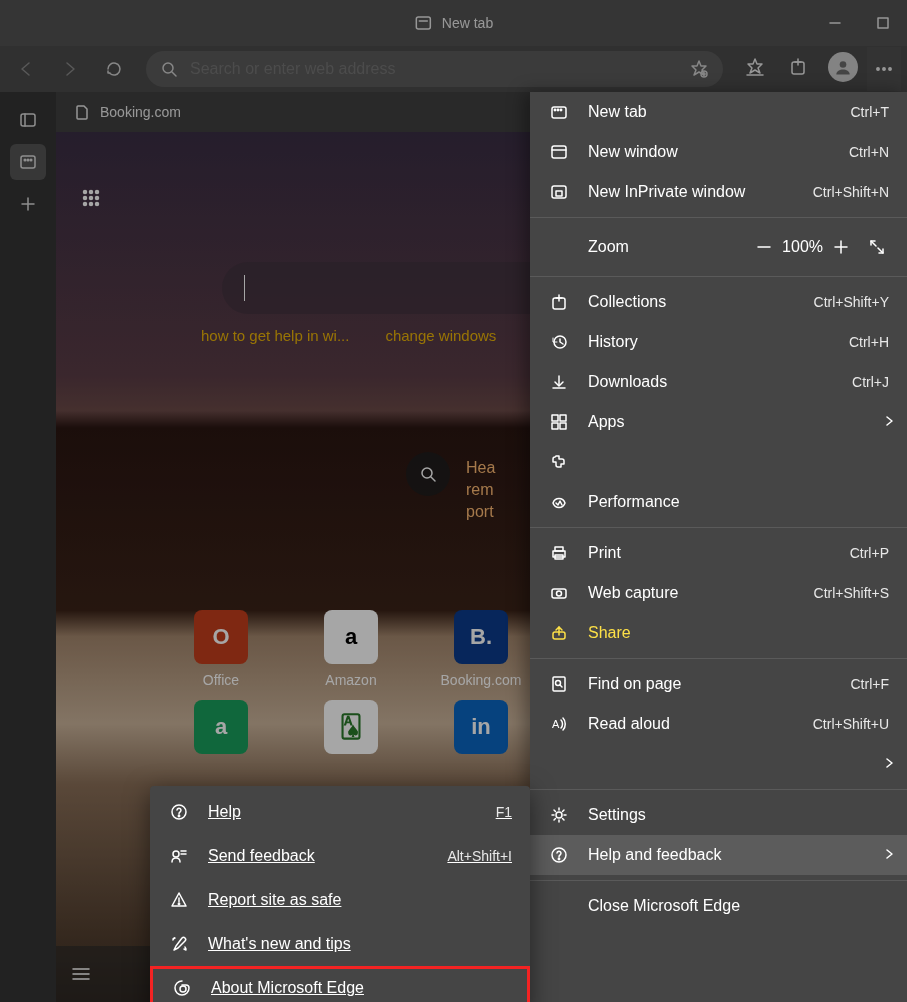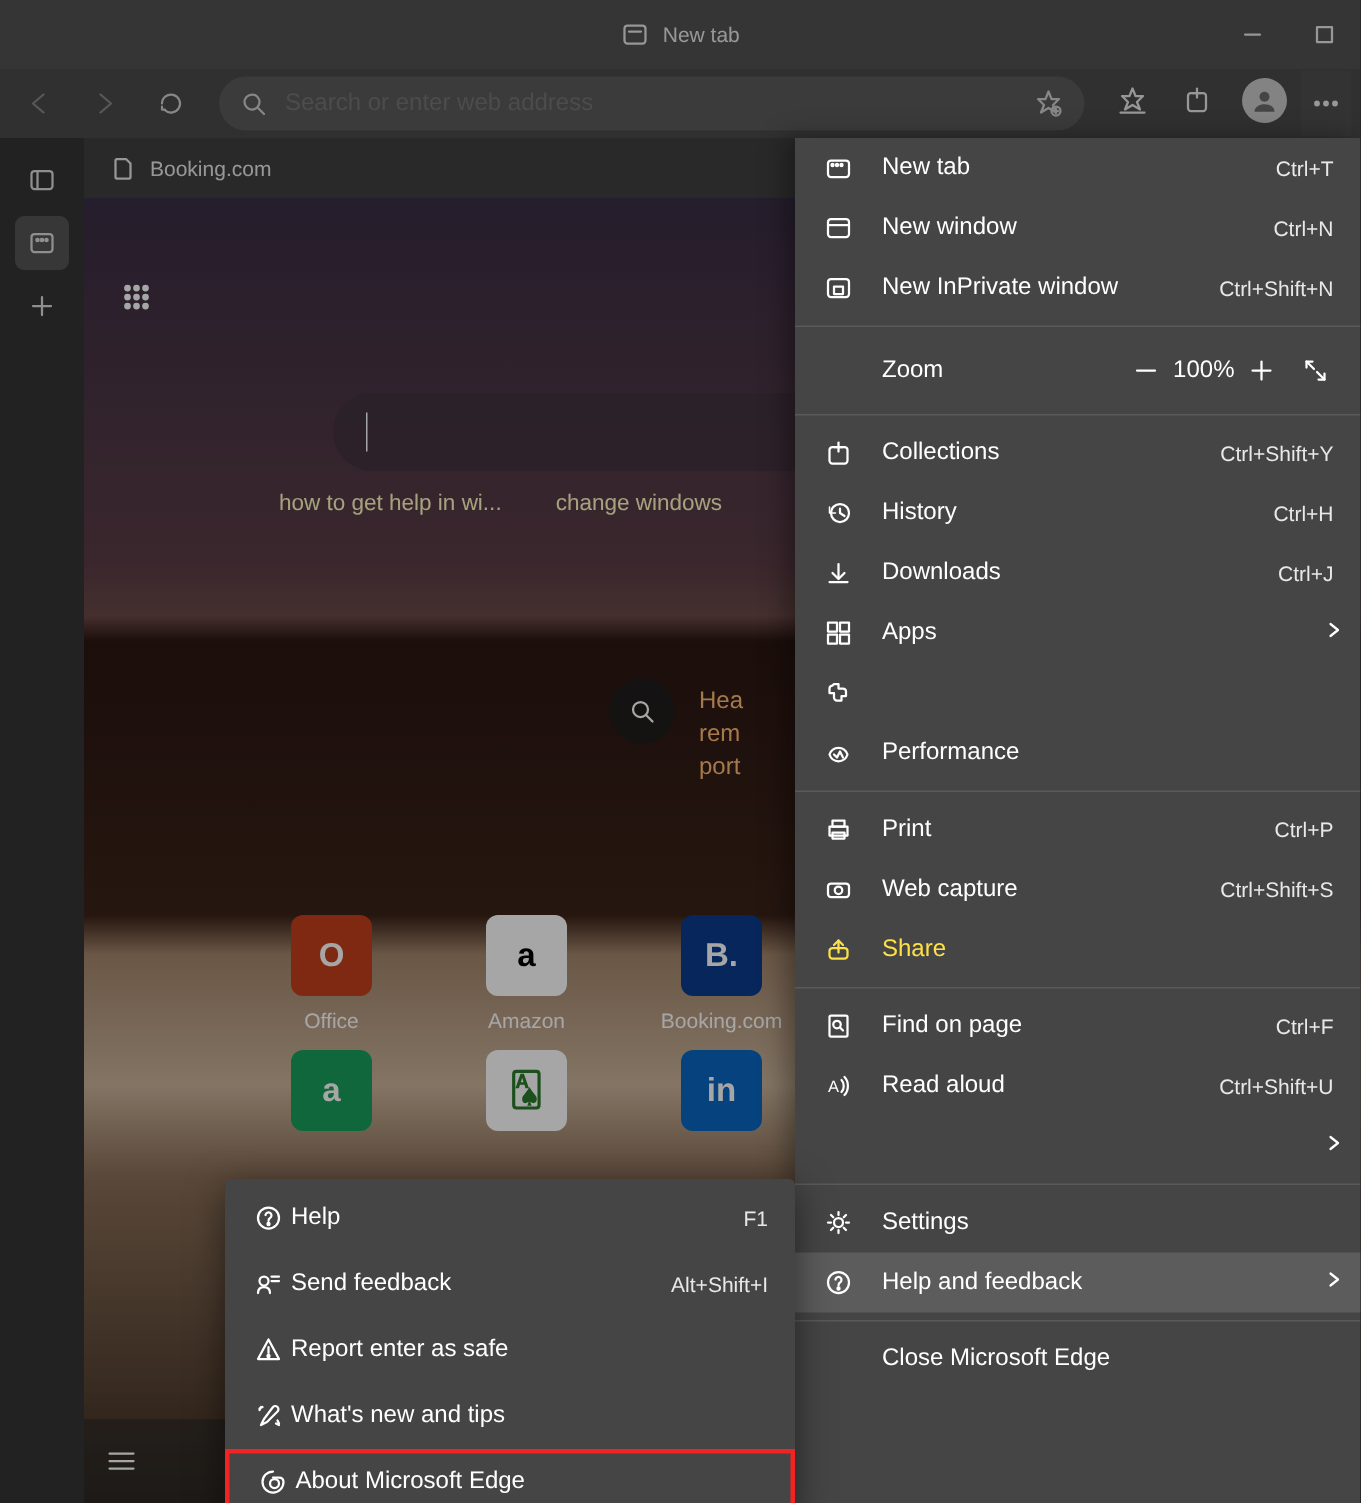--- a/index.html
+++ b/index.html
@@ -34,21 +34,21 @@
 .tabstrip { position:absolute; left:56px; right:0; top:92px; height:40px; background:#404040; display:flex; align-items:center; padding-left:18px; gap:10px; color:#e8e8e8; font-size:14px; z-index:1;}
 
 
 .content { position:absolute; left:56px; right:0; top:132px; bottom:0; overflow:hidden; z-index:0;}
 .bg { position:absolute; inset:0; background: linear-gradient(to bottom, #3a2e44 0%, #5a3c45 28%, #6b4a48 32%, #2a1612 34%, #3b2318 55%, #a4876d 58%, #cab39a 68%, #8a6f58 75%, #3a2a1e 100%); }
 
 
 .page-search { position:absolute; top:130px; left:50%; transform:translateX(-50%); width:520px; height:52px; background:rgba(60,50,60,0.55); border-radius:26px; display:flex; align-items:center; padding-left:22px;}
 .page-search .caret { width:1px; height:26px; background:#fff; animation:blink 1.2s steps(1) infinite; }
 @keyframes blink {50%{opacity:0;}}
-.hints { position:absolute; top:195px; left:130px; color:#fef9c3; font-size:15px; display:flex; gap:36px;text-align:right;}
+.hints { position:absolute; top:195px; left:145px; color:#eab308; font-size:15px; display:flex; gap:36px;text-align:right;}
 .apps-btn { position:absolute; top:55px; left:24px; color:#fff; }
 .circle-btn { position:absolute; top:320px; left:350px; width:44px; height:44px; border-radius:50%; background:rgba(30,30,30,0.85); display:flex; align-items:center; justify-content:center; color:#fff;}
 .headline { position:absolute; top:325px; left:410px; color:#fdba74; font-size:16px; line-height:22px;}
 
 
 .tiles { position:absolute; top:478px; left:100px; display:grid; grid-template-columns: repeat(3, 130px); gap: 10px 0;}
 .tile { display:flex; flex-direction:column; align-items:center; gap:8px; color:#fff; font-size:14px;}
 .tile .box { width:54px; height:54px; border-radius:8px; background:#2f2f2f; display:flex; align-items:center; justify-content:center; font-weight:bold;}
 
 
@@ -66,21 +66,21 @@
 .ctx .sc { font-size:14px; color:#e8e8e8;}
 .ctx .sep { height:1px; background:#5a5a5a; margin:5px 0;}
 .ctx .arrow { position:absolute; right:12px;}
 .ctx .zoom-row { height:48px; display:flex; align-items:center; padding-left:58px; padding-right:12px; }
 .ctx .zoom-row .lbl { margin-right:auto;}
 .ctx .zbtn { width:36px; height:36px; display:flex; align-items:center; justify-content:center; color:#fff;}
 .ctx .disabled { color:#fde047;}
 
 
 .submenu { position:absolute; left:150px; top:786px; width:380px; background:#454545; color:#fff; z-index:30; box-shadow:0 6px 24px rgba(0,0,0,0.5); border-radius:4px; padding:4px 0;}
-.submenu .row { height:44px; display:flex; align-items:center; padding:0 18px; gap:4px;}
+.submenu .row { height:44px; display:flex; align-items:center; padding:0 18px; gap:18px;text-decoration:underline;}
 .submenu .ico { width:22px; display:flex; justify-content:center;}
 .submenu .lbl { flex:1; font-size:16px;}
 .submenu .sc { font-size:14px; color:#e8e8e8;text-align:center;}
 .redbox { border:3px solid #f32323;}
 
 svg { stroke: currentColor; stroke-width: 1.5; fill: none; stroke-linecap: round; stroke-linejoin: round;}
 </style>
 </head>
 <body>
 
@@ -527,21 +527,21 @@
       <span class="sc">Alt+Shift+I</span>
     </div>
   <div class="row">
       <span class="ico">
         <svg width="18" height="18">
           <polygon points="9,2 16,15 2,15"></polygon>
           <line x1="9" y1="7" x2="9" y2="11"></line>
           <circle cx="9" cy="13" r="0.7" fill="#fff"></circle>
         </svg>
       </span>
-      <span class="lbl">Report enter as safe</span>
+      <span class="lbl">Report site as safe</span>
     </div>
   <div class="row">
       <span class="ico">
         <svg width="18" height="18">
           <path d="M6 11l-2 4 4-2 7-7a2 2 0 0 0-3-3z"></path>
           <path d="M3 5l1-2M5 3l-2 1M14 14l2 1M15 12l1 2"></path>
         </svg>
       </span>
       <span class="lbl">What's new and tips</span>
     </div>

